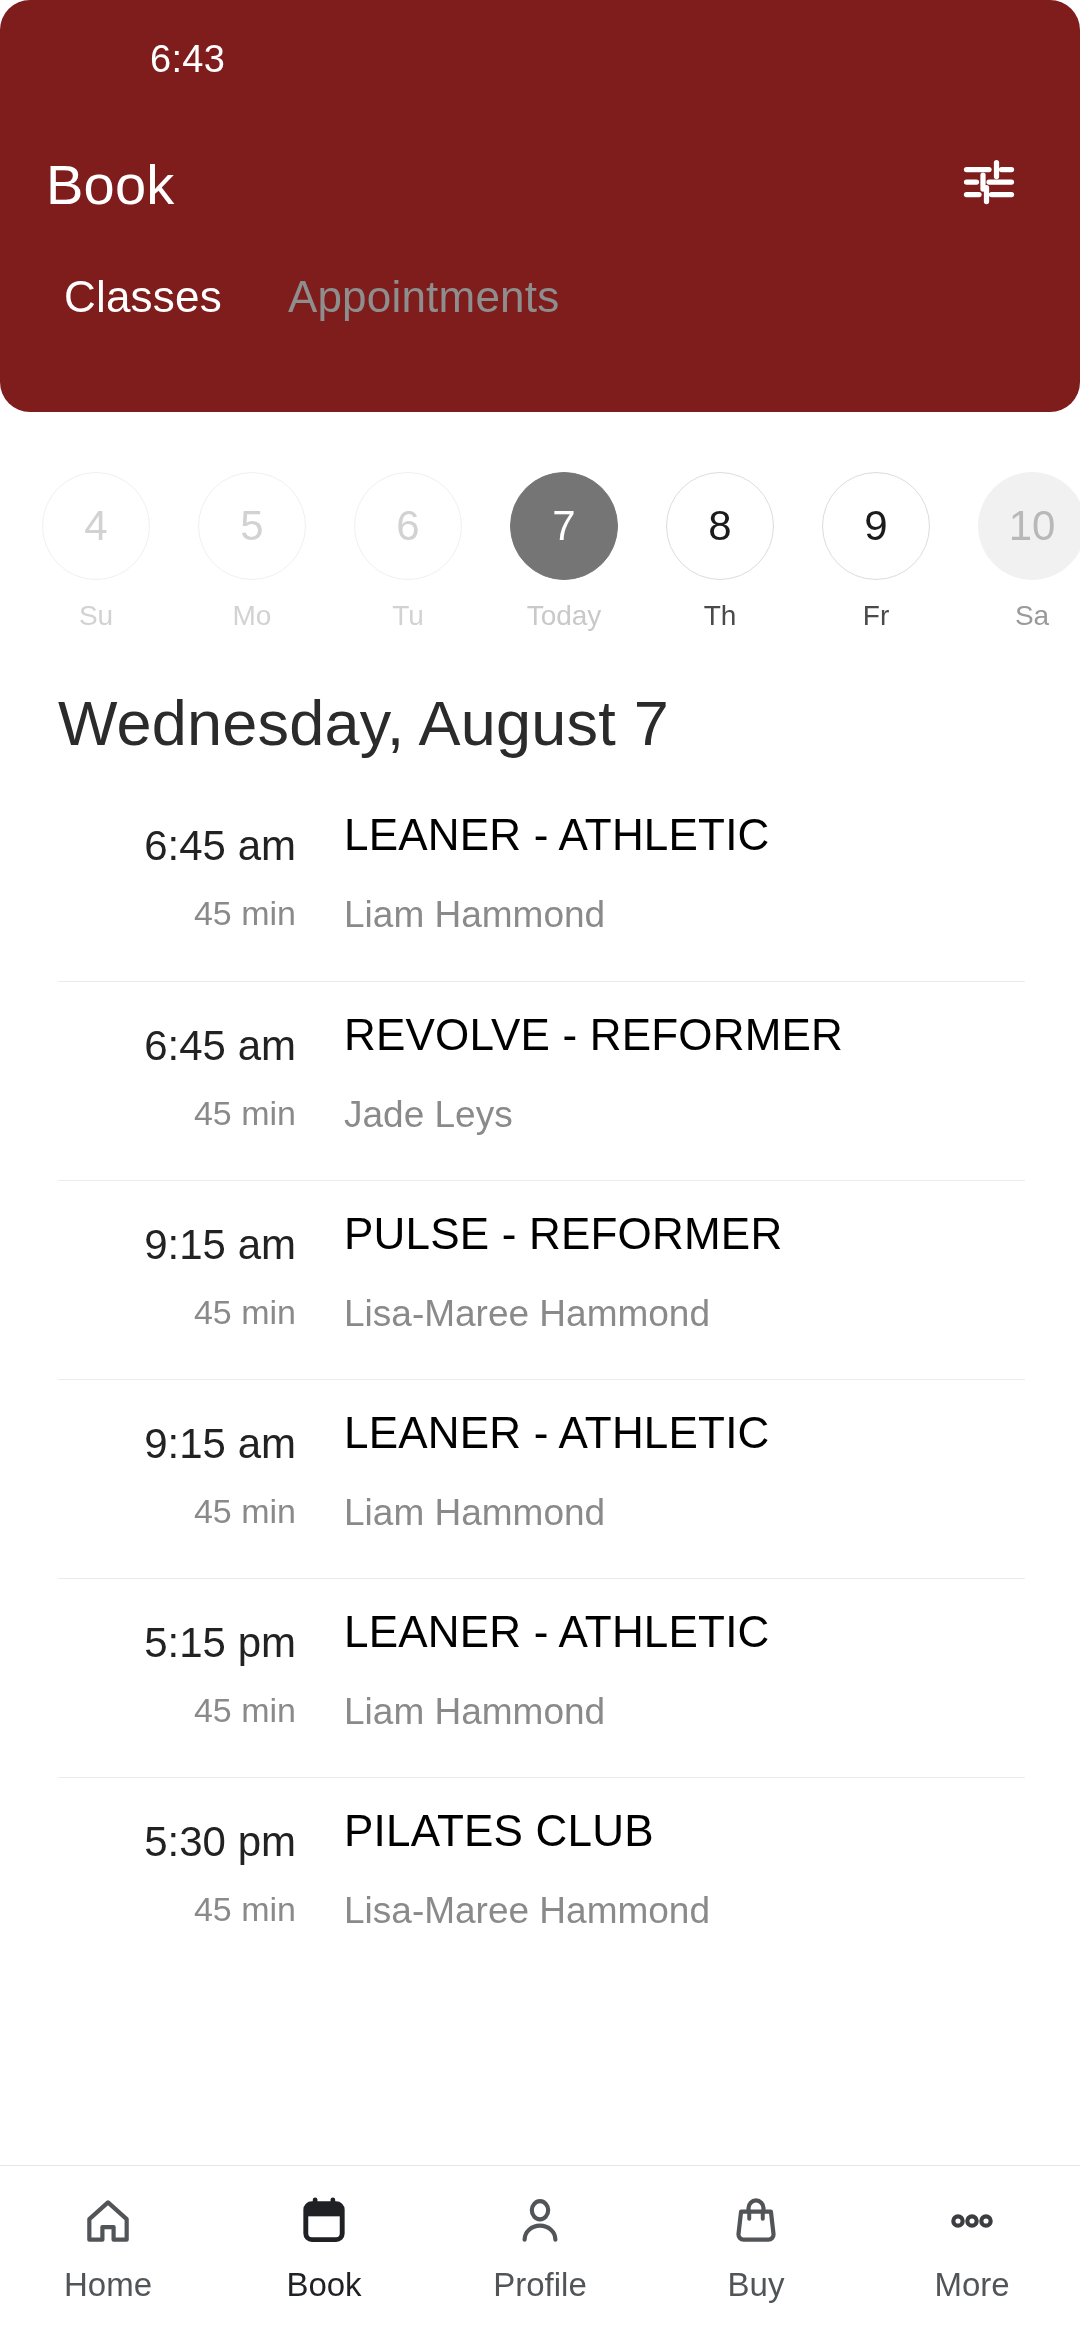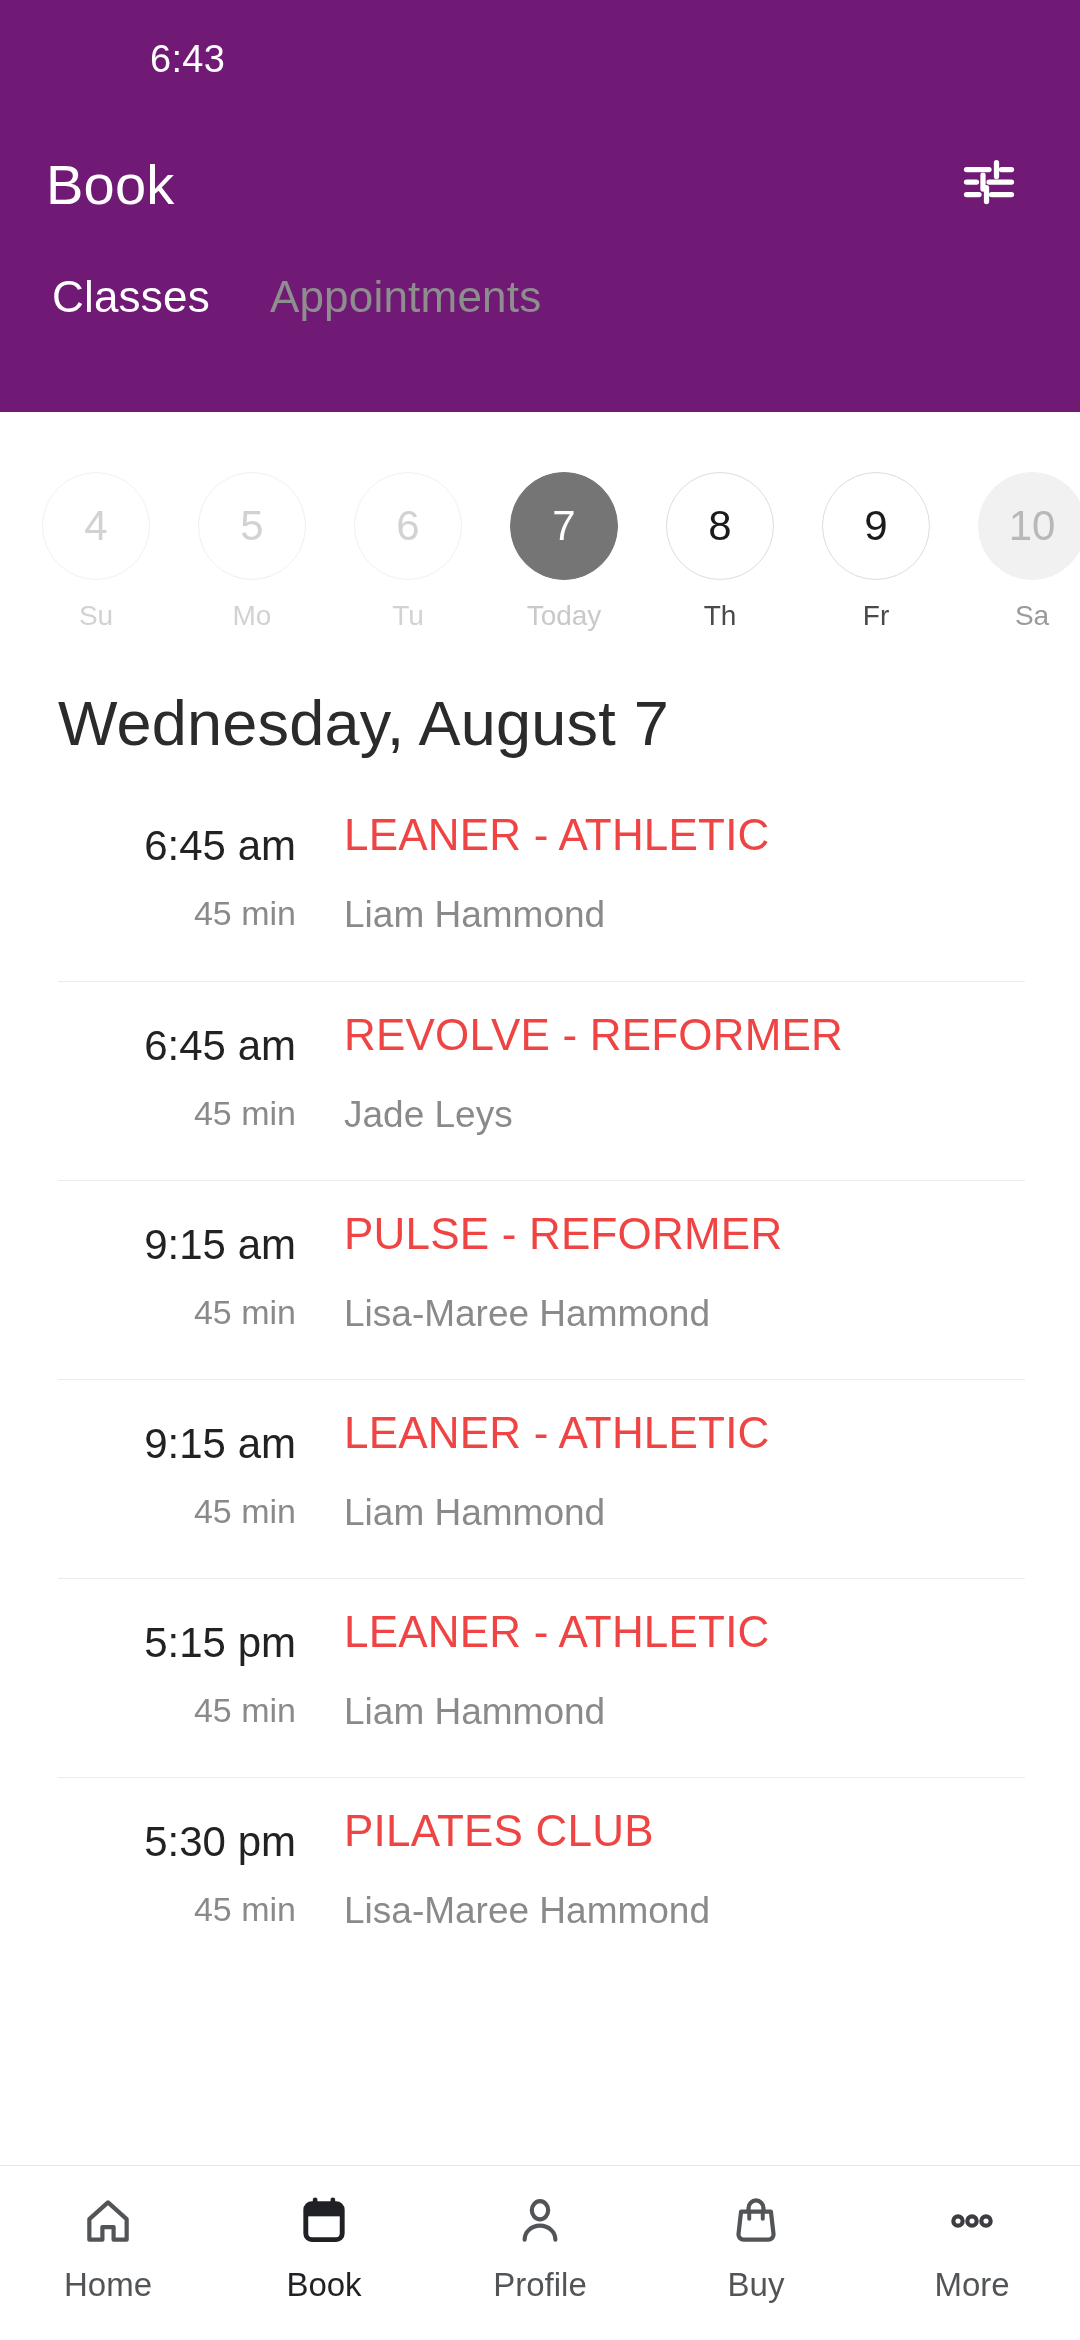--- a/index.html
+++ b/index.html
@@ -11,24 +11,25 @@
   }
   #screen {
     position:relative;
     width:1080px; height:2340px;
     background:#ffffff;
     display:flex; flex-direction:column;
   }
 
   
   .header {
-    background:#701a75;
+    background:#7f1d1d;
     height:412px;
     flex:0 0 412px;
     position:relative;
+    border-radius:30px;
   }
   .statusbar {
     height:118px;
     display:flex; align-items:center;
     padding-left:150px;
   }
   .status-time {
     color:#ffffff;
     font-size:38px;
     letter-spacing:0.3px;
@@ -46,22 +47,22 @@
     letter-spacing:0.2px;
   }
   .filter-btn {
     width:78px; height:78px;
     display:flex; align-items:center; justify-content:center;
     cursor:pointer;
   }
   .tabs {
     display:flex;
     align-items:flex-start;
-    padding-left:30px;
-    gap:16px;
+    padding-left:42px;
+    gap:22px;
     margin-top:14px;
   }
   .tab {
     font-size:44px;
     padding:8px 22px;
     cursor:pointer;
     letter-spacing:0.2px;
   }
   .tab.active { color:#ffffff; }
   .tab.inactive { color:#8e8e8e; }
@@ -162,21 +163,21 @@
     color:#8a8a8a;
     margin-top:24px;
   }
   .row-info {
     flex:1 1 auto;
     padding-left:36px;
     padding-top:6px;
   }
   .row-info .name {
     font-size:44px;
-    color:#ef4444;
+    color:#000000;
     letter-spacing:0.2px;
   }
   .row-info .instructor {
     font-size:37px;
     color:#8a8a8a;
     margin-top:34px;
   }
 
   
   .bottom-nav {

